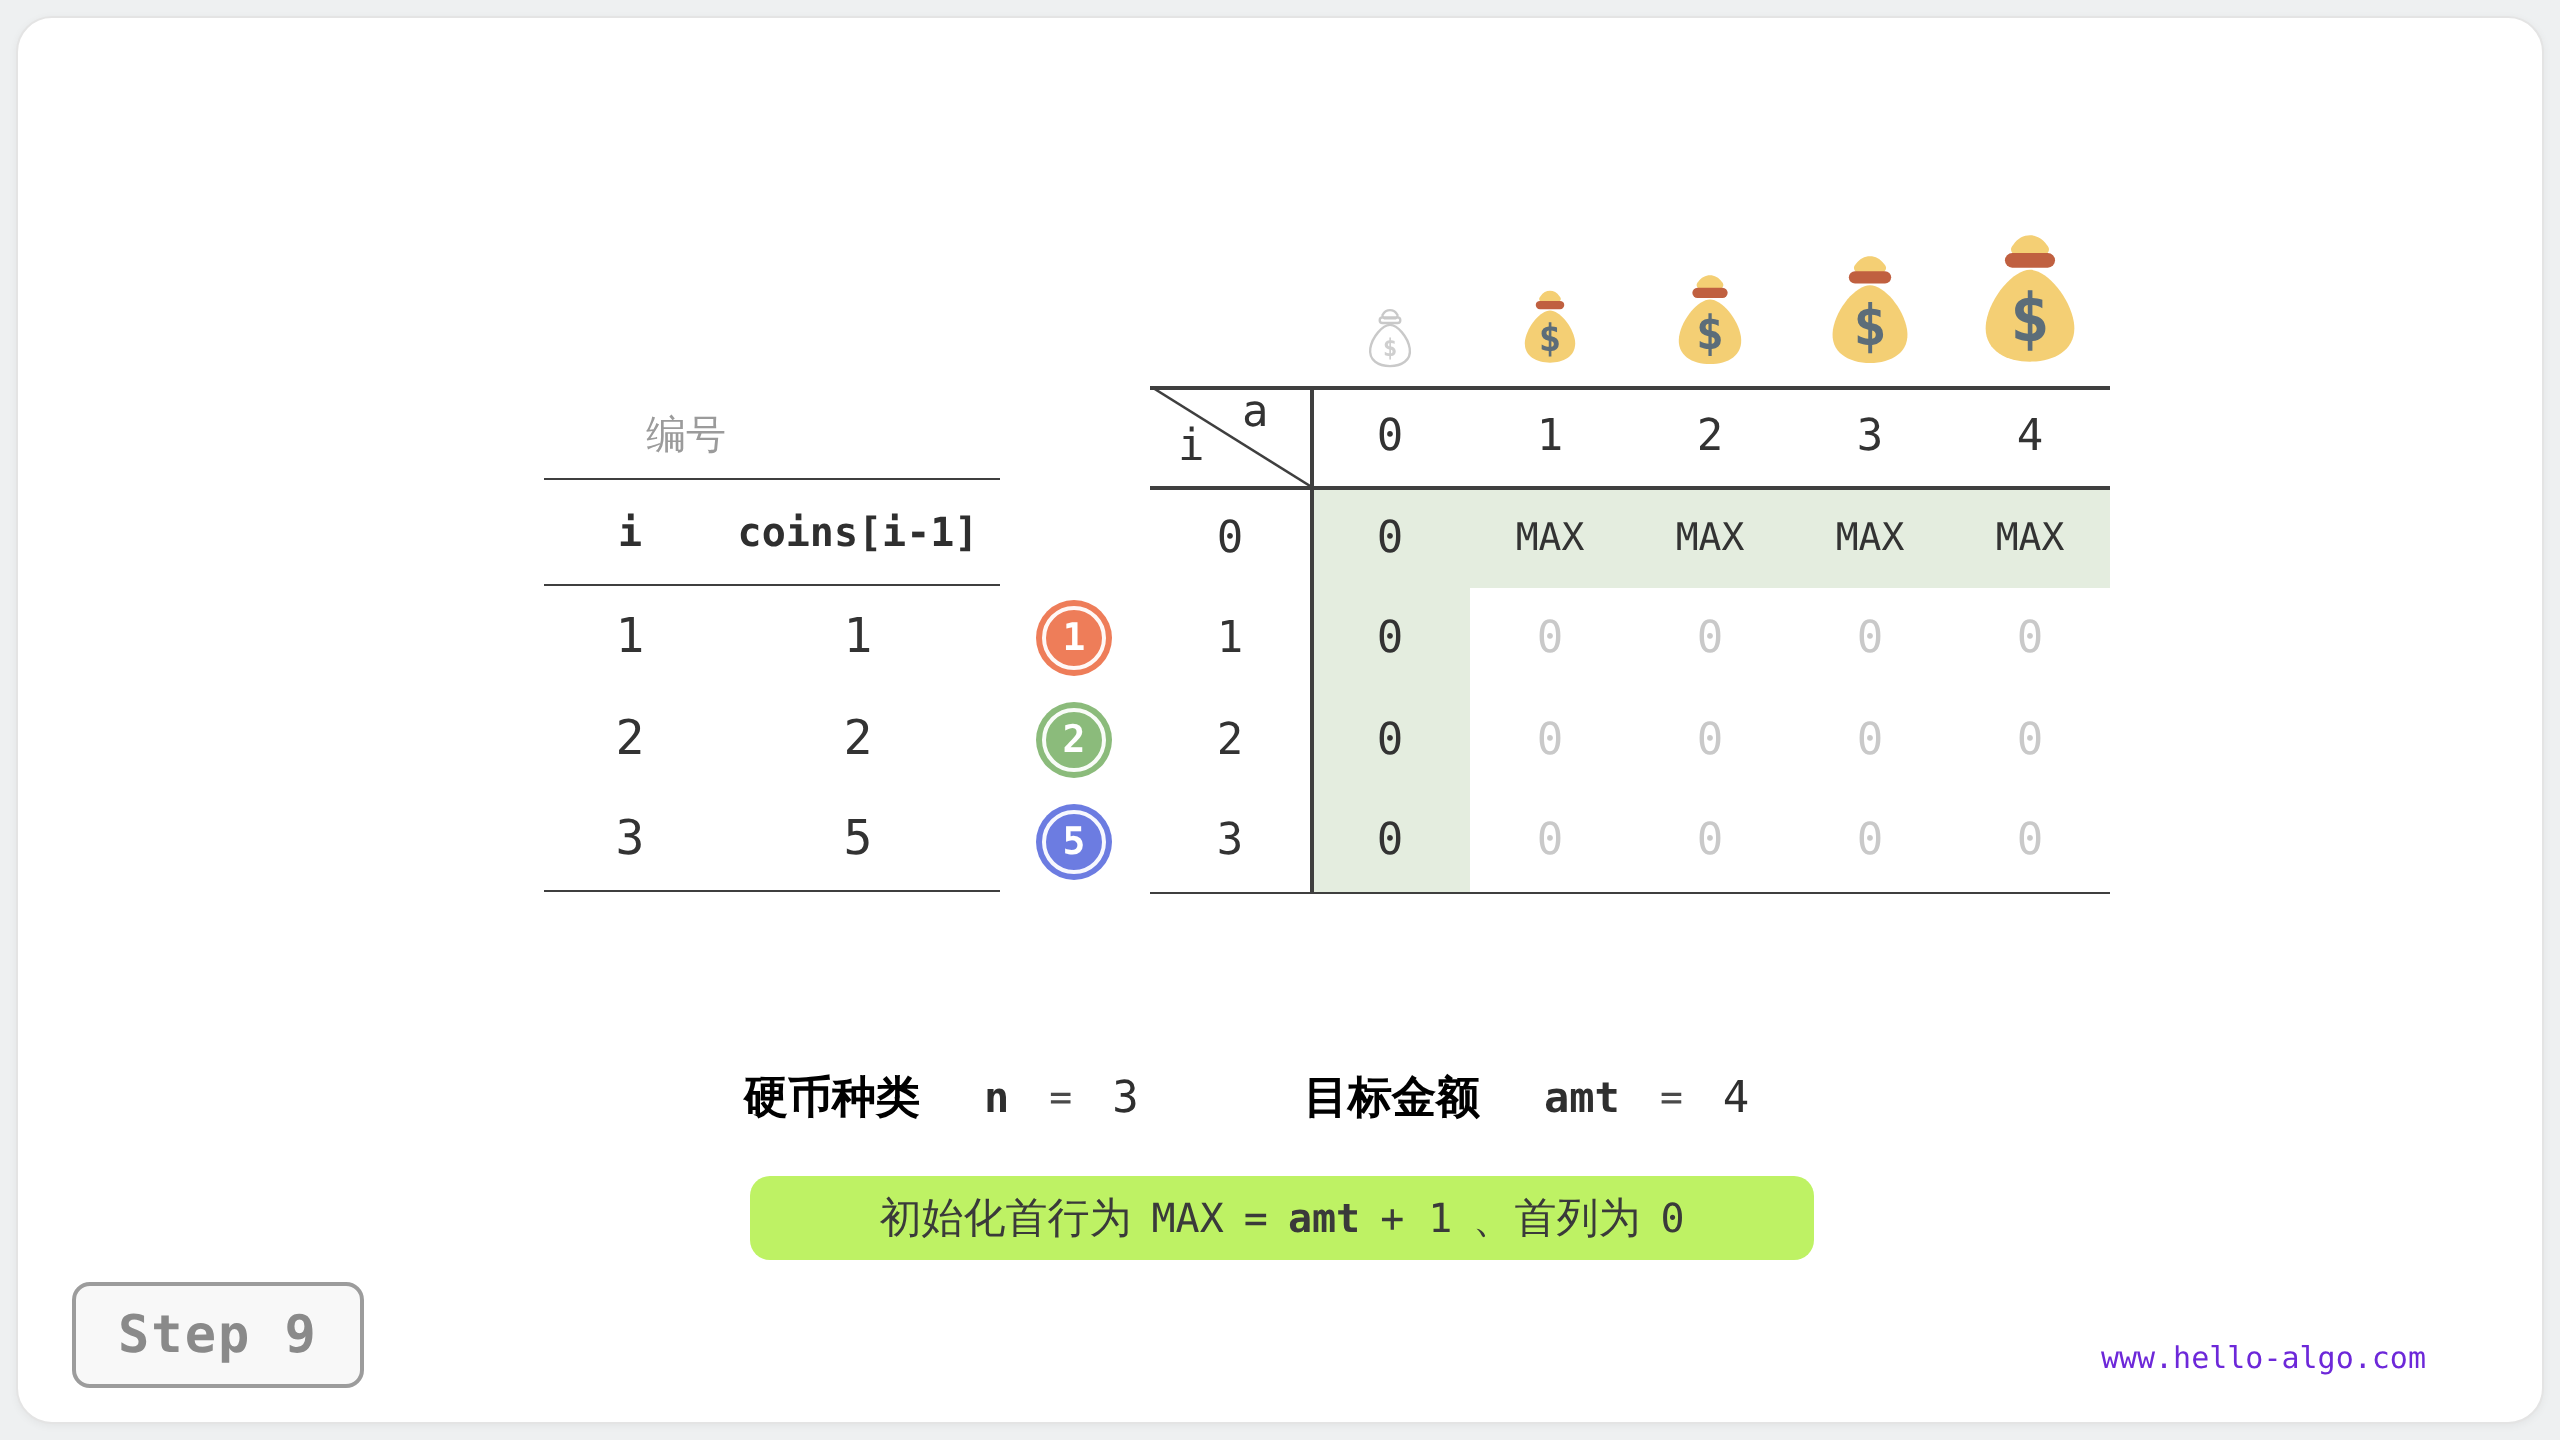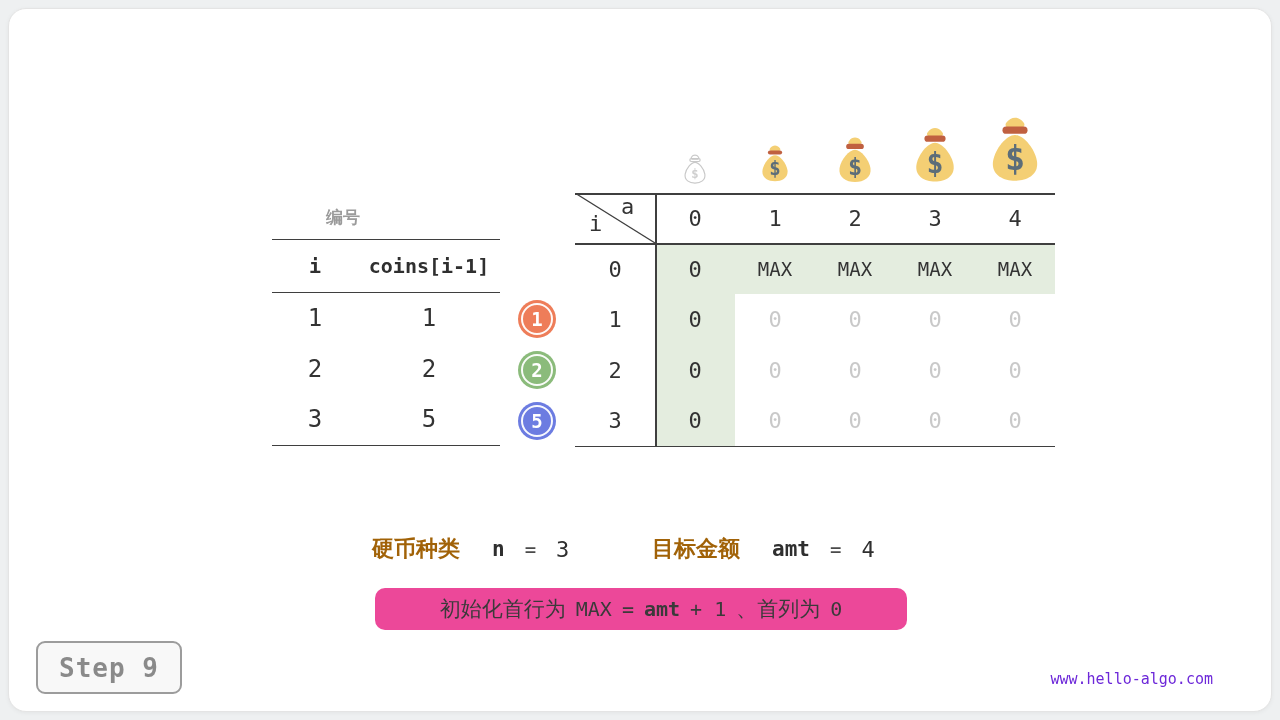--- a/index.html
+++ b/index.html
@@ -16,21 +16,21 @@
     box-shadow:0 1px 4px rgba(0,0,0,0.05);
   }
 
   
   .coin-table { position:absolute; left:272px; top:196px; width:228px; }
   .ct-row { display:flex; align-items:center; }
   .ct-row > :first-child { width:86px; text-align:center; }
   .ct-row > :last-child  { width:142px; text-align:center; }
   .ct-head {
     height:44px; border-bottom:1.5px solid #3f3f3f;
-    font-weight:bold; color:#9b9b9b; font-size:17px;
+    font-weight:normal; color:#9b9b9b; font-size:20px;
   }
   .ct-var {
     height:53px; border-bottom:1.5px solid #3f3f3f;
     font-family:"DejaVu Sans Mono","Liberation Mono",monospace;
     font-weight:bold; color:#2f2f2f; font-size:20px;
   }
   .ct-body { border-bottom:1.5px solid #3f3f3f; }
   .ct-num {
     height:50.5px;
     font-family:"DejaVu Sans Mono","Liberation Mono",monospace;
@@ -97,38 +97,38 @@
     font-family:"DejaVu Sans Mono","Liberation Mono",monospace;
     font-size:22px; color:#333333;
   }
   .dp-cell.max { font-size:19px; }
   .dp-cell.faded { color:#c9c9c9; }
 
   
   .stat { position:absolute; top:533px; height:32px; display:flex; align-items:center; }
   .stat-coins  { left:372px; }
   .stat-target { left:652px; }
-  .stat .lbl { font-weight:bold; color:#a16207; font-size:22px; }
+  .stat .lbl { font-weight:bold; color:#000000; font-size:22px; }
   .stat .var {
     font-family:"DejaVu Sans Mono","Liberation Mono",monospace;
     font-weight:bold; color:#2f2f2f; font-size:21px; margin-left:32px;
   }
   .stat .op  {
     font-family:"DejaVu Sans Mono","Liberation Mono",monospace;
     color:#4a4a4a; font-size:19px; margin-left:20px;
   }
   .stat .val {
     font-family:"DejaVu Sans Mono","Liberation Mono",monospace;
     color:#2f2f2f; font-size:22px; margin-left:20px;
   }
 
   
   .note {
     position:absolute; left:375px; top:588px; width:532px; height:42px;
-    background:#ec4899; border-radius:10px;
+    background:#bef264; border-radius:10px;
     display:flex; align-items:center; justify-content:center; gap:10px;
     font-size:21px; color:#3a3a3a;
   }
   .note .mseg {
     font-family:"DejaVu Sans Mono","Liberation Mono",monospace;
     font-size:20px; color:#3a3a3a;
   }
   .note .bold { font-weight:bold; }
 
   

